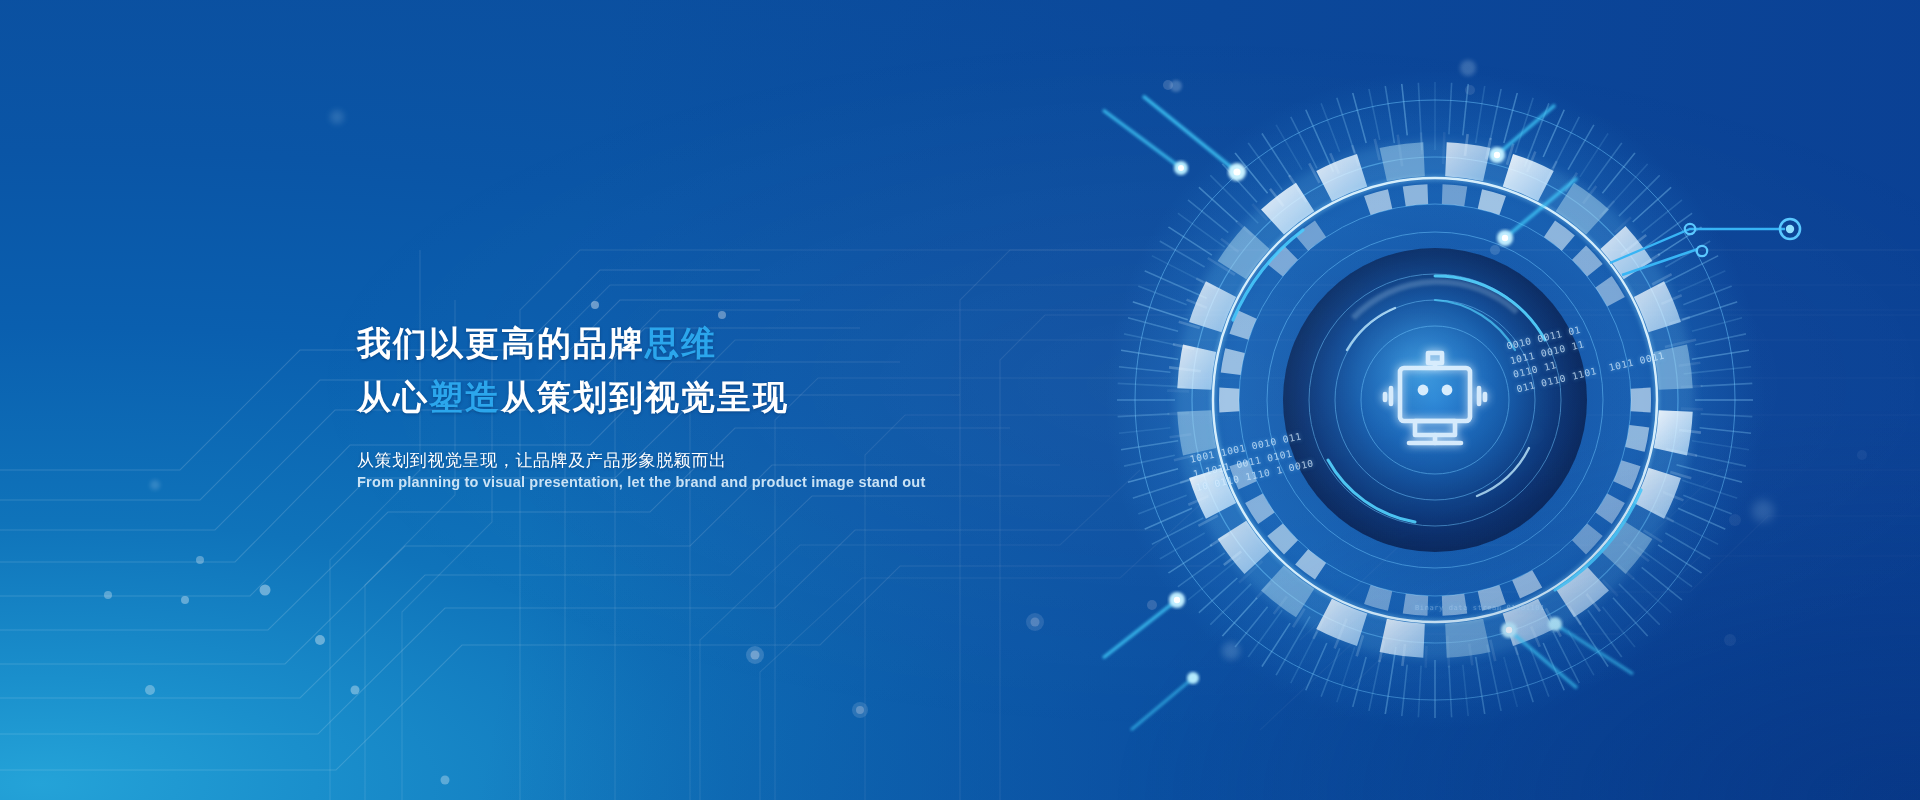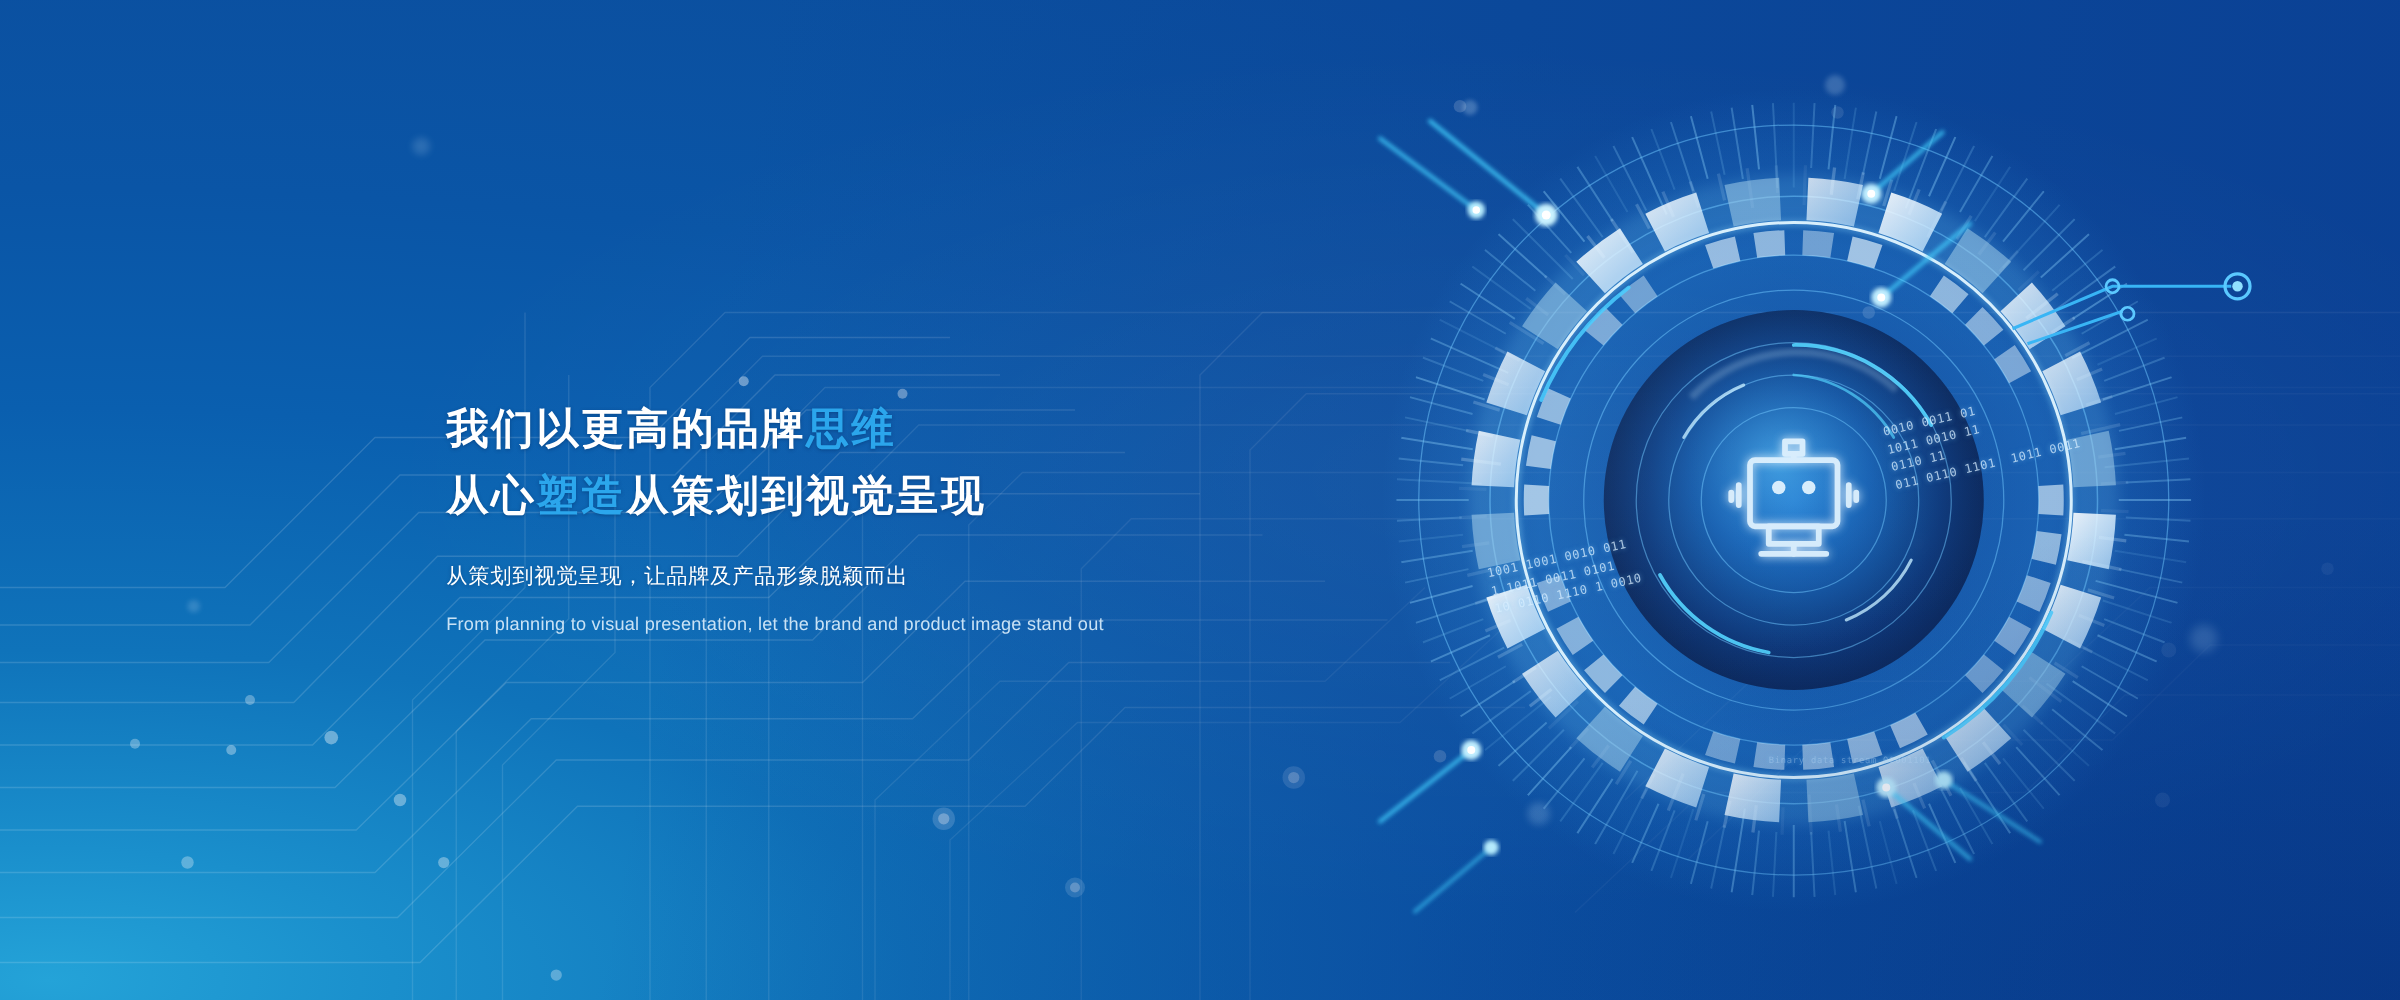--- a/index.html
+++ b/index.html
@@ -56,23 +56,23 @@
   .sub-cn {
     margin-top:26px;
     font-size:17px;
     font-weight:normal;
     color:#ffffff;
     letter-spacing:.6px;
     text-shadow:0 1px 3px rgba(2,40,90,.4);
     white-space:nowrap;
   }
   .sub-en {
-    margin-top:20px;
+    margin-top:2px;
     font-size:14.5px;
-    font-weight:400;
+    font-weight:700;
     color:#c9e2f5;
     letter-spacing:.2px;
     white-space:nowrap;
   }
 
   
   #hud {
     position:absolute;
     left:1085px; top:50px;
     width:700px; height:700px;

